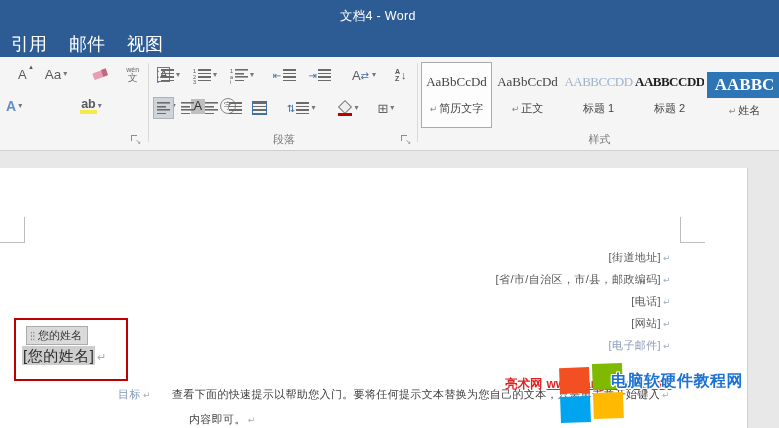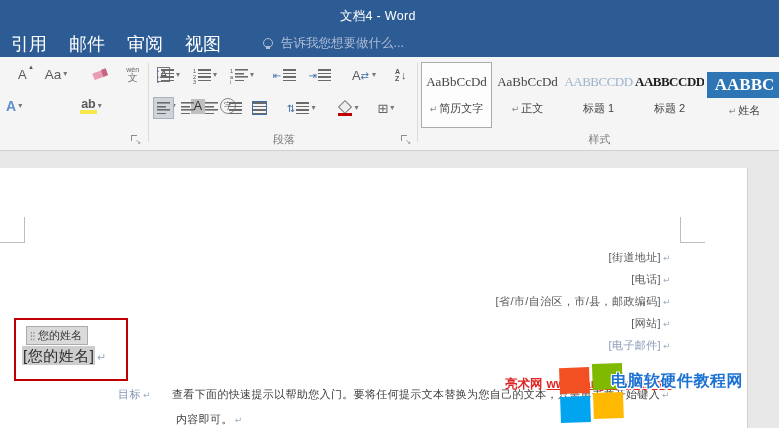--- a/index.html
+++ b/index.html
@@ -87,21 +87,21 @@
   #page { position:absolute; left:0; top:17px; width:748px; height:260px; background:#ffffff; border-right:1px solid #cfcfcf; }
 
   .corner-l { position:absolute; left:0; top:49px; width:25px; height:26px; border-right:1px solid #bdbdbd; border-bottom:1px solid #bdbdbd; }
   .corner-r { position:absolute; left:680px; top:49px; width:25px; height:26px; border-left:1px solid #bdbdbd; border-bottom:1px solid #bdbdbd; }
 
   #fields { position:absolute; right:76px; top:79px; text-align:right; font-size:11px; line-height:21px; color:#5a5a5a; letter-spacing:.4px; }
   .mark { color:#9fb0c0; font-size:9px; margin-left:2px; }
   .field-row.link span:first-child { color:#8a9cb8; }
 
   #body-text1 { position:absolute; left:172px; top:219px; font-size:11px; color:#3d3d3d; letter-spacing:.35px; white-space:nowrap; z-index:1; }
-  #body-text2 { position:absolute; left:176px; top:244px; font-size:11px; color:#3d3d3d; letter-spacing:.35px; z-index:1; }
+  #body-text2 { position:absolute; left:189px; top:244px; font-size:11px; color:#3d3d3d; letter-spacing:.35px; z-index:1; }
   #objective { position:absolute; left:118px; top:219px; font-size:11px; color:#7f97b5; letter-spacing:.5px; z-index:1; }
 
   
   #annotation-box { position:absolute; left:14px; top:150px; width:114px; height:63px; border:2px solid #c00000; z-index:8; }
   #cc-tag { position:absolute; left:10px; top:6px; background:#dadada; border:1px solid #ababab; font-size:11px; color:#333; padding:1px 5px 1px 3px; display:flex; align-items:center; }
   .drag-handle { display:inline-block; width:5px; height:10px; margin-right:3px;
      background-image:radial-gradient(#777 0.8px, transparent 0.9px); background-size:2.6px 3.4px; }
   #cc-placeholder { position:absolute; left:6px; top:27px; font-size:15px; color:#2e2e2e; letter-spacing:.5px; white-space:nowrap; }
   #cc-placeholder .shade { background:#cdcdcd; padding:1px 1px; }
   #cc-placeholder .mark { font-size:11px; }
@@ -122,26 +122,21 @@
 </head>
 <body>
 
 <div id="titlebar">
   <span class="title">文档4 - Word</span>
 </div>
 
 <div id="menubar">
   <span class="ribbon-tab">引用</span>
   <span class="ribbon-tab">邮件</span>
-  <span class="ribbon-tab">审阅</span>
   <span class="ribbon-tab">视图</span>
-  <span id="tellme">
-    <span class="bulb"></span>
-    <span>告诉我您想要做什么...</span>
-  </span>
 </div>
 
 <div id="ribbon">
 
   <div class="rrow" style="left:14px; top:6px; gap:10px;">
     <span class="rbtn">
         <span class="a-grow">A</span>
       </span>
     <span class="rbtn">
         <span>Aa</span>
@@ -297,22 +292,22 @@
 </div>
 
 <div id="canvas">
   <div id="page">
 
     <div class="corner-l"></div>
     <div class="corner-r"></div>
 
     <div id="fields">
       <div class="field-row"><span>[街道地址]</span><span class="mark">↵</span></div>
+      <div class="field-row"><span>[省/市/自治区，市/县，邮政编码]</span><span class="mark">↵</span></div>
       <div class="field-row"><span>[电话]</span><span class="mark">↵</span></div>
-      <div class="field-row"><span>[省/市/自治区，市/县，邮政编码]</span><span class="mark">↵</span></div>
       <div class="field-row"><span>[网站]</span><span class="mark">↵</span></div>
       <div class="field-row link"><span>[电子邮件]</span><span class="mark">↵</span></div>
     </div>
 
     <div id="annotation-box">
       <div id="cc-tag">
         <span class="drag-handle"></span>
         <span>您的姓名</span>
       </div>
       <div id="cc-placeholder">

